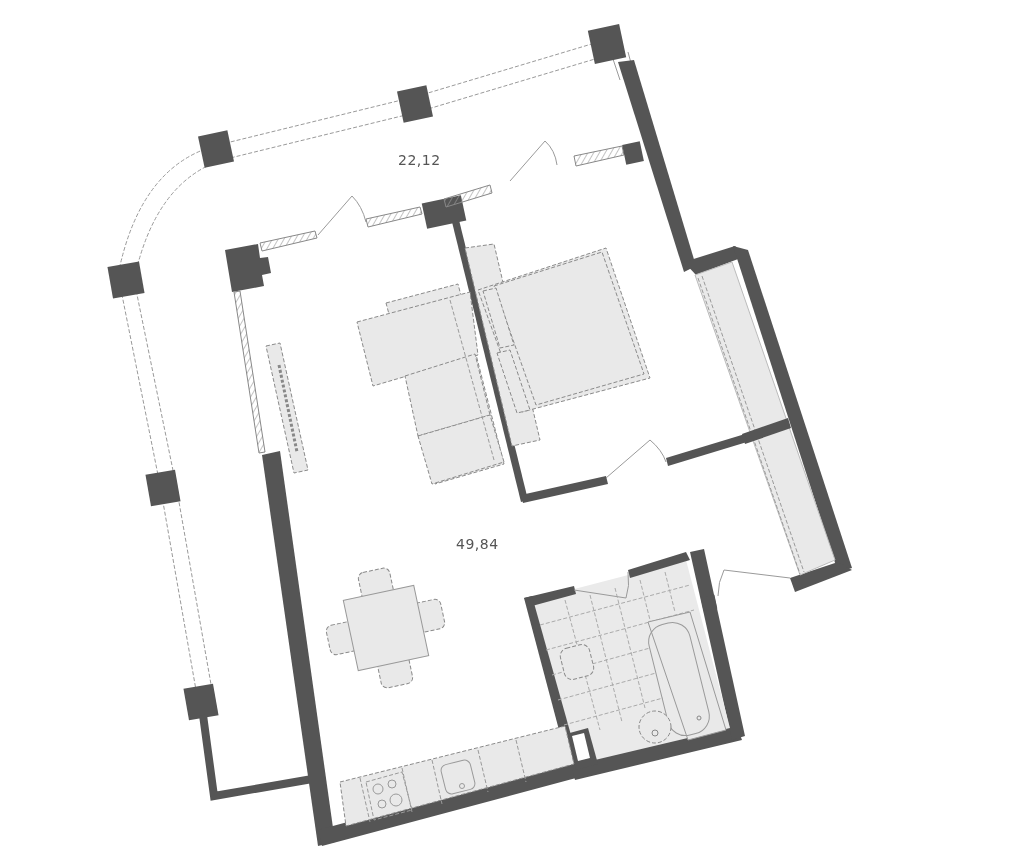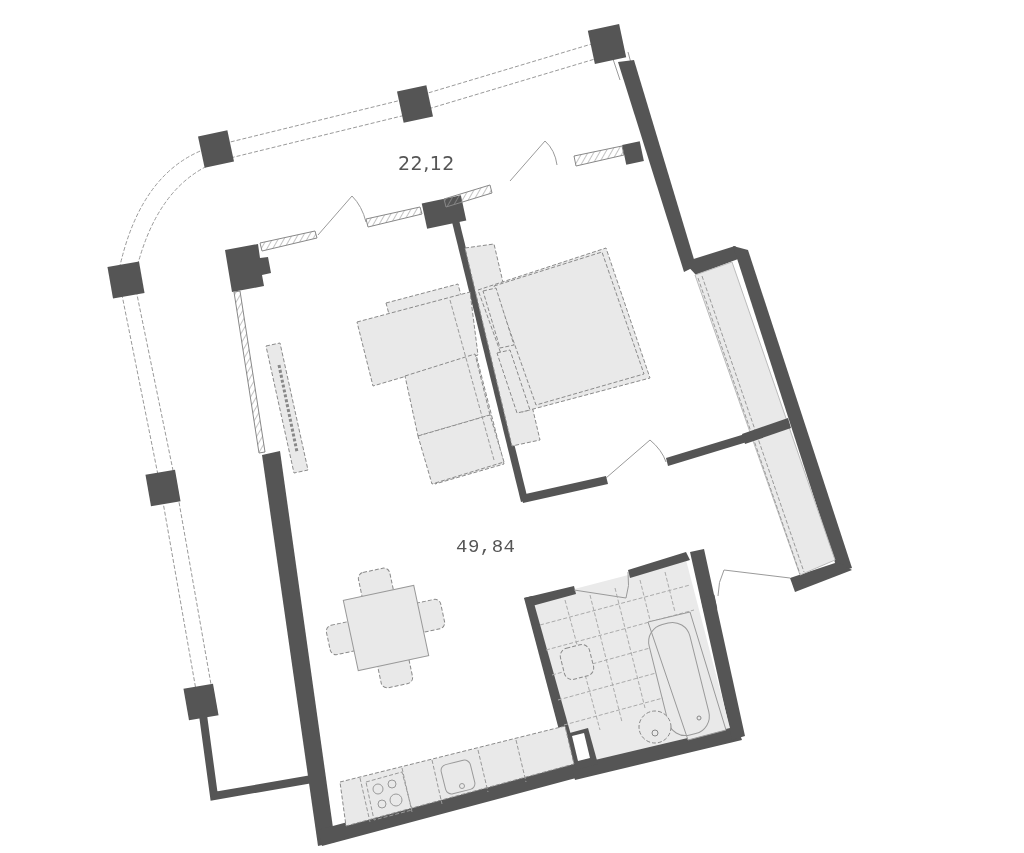--- a/index.html
+++ b/index.html
@@ -4,21 +4,21 @@
   <style>
     html, body { margin: 0; padding: 0; background: #ffffff; }
     body { width: 1024px; height: 853px; overflow: hidden; position: relative; font-family: "DejaVu Sans", sans-serif; }
     svg { position: absolute; left: 0; top: 0; }
     .wall { fill: #555555; }
     .wallline { stroke: #555555; fill: none; }
     .furn { fill: #e9e9e9; stroke: #8a8a8a; stroke-width: 1; stroke-dasharray: 4 2; }
     .thin { fill: none; stroke: #9a9a9a; stroke-width: 1; }
     .dash { fill: none; stroke: #9a9a9a; stroke-width: 1; stroke-dasharray: 4 2; }
     .door { fill: none; stroke: #9a9a9a; stroke-width: 1; }
-    .area-label { position: absolute; font-size: 19px; color: #555555; letter-spacing: 0.5px; }
+    .area-label { position: absolute; font-size: 14px; color: #555555; letter-spacing: 0.5px; }
   </style>
 </head>
 <body>
 
 <div>
 <svg width="1024" height="853" viewBox="0 0 1024 853">
   <defs>
     <pattern id="hp" width="5" height="5" patternUnits="userSpaceOnUse" patternTransform="rotate(30)">
       <line x1="0" y1="0" x2="0" y2="5" stroke="#9a9a9a" stroke-width="1.2"></line>
     </pattern>
@@ -175,14 +175,14 @@
       <line x1="360" y1="778" x2="370" y2="822"></line>
       <line x1="402" y1="768" x2="412" y2="812"></line>
       <line x1="432" y1="760" x2="442" y2="804"></line>
       <line x1="478" y1="750" x2="488" y2="792"></line>
       <line x1="516" y1="740" x2="526" y2="782"></line>
     </g>
   </g>
 </svg>
 
 <div class="area-label" style="left:398px; top:152px;">22,12</div>
-<div class="area-label" style="left:456px; top:536px;font-family:Liberation Mono, monospace;">49,84</div>
+<div class="area-label" style="left:456px; top:536px;">49,84</div>
 </div>
 
 </body></html>

